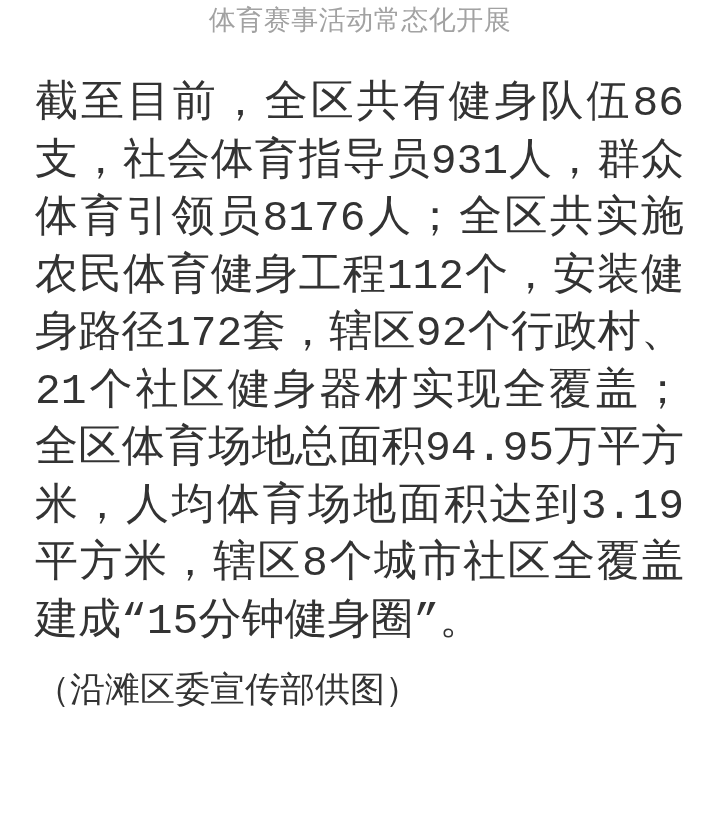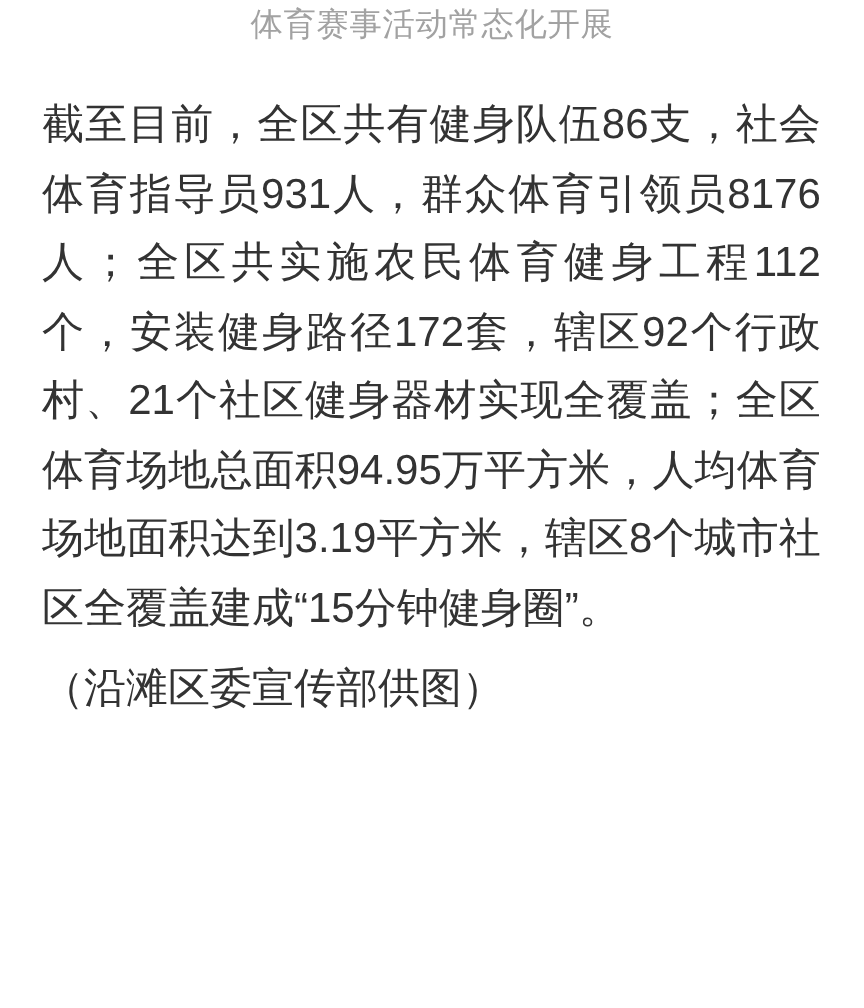--- a/index.html
+++ b/index.html
@@ -28,27 +28,28 @@
       letter-spacing: 0.5px;
       color: var(--caption-text, #a2a2a2);
     }
     
     .article {
       box-sizing: border-box;
       padding: 38px 36px 0 35px;
     }
     .para {
       margin: 0;
-      font-size: 35px;
+      font-size: 43px;
       line-height: 57.5px;
       color: var(--body-text, #333333);
       text-align: justify;
       text-justify: inter-ideograph;
       word-break: break-all;
       overflow-wrap: break-word;
+      font-family: Liberation Mono, monospace;
     }
     .credit {
       margin: 10px 0 0 0;
       font-size: 35px;
       line-height: 57.5px;
       color: var(--body-text, #333333);
       text-align: left;
     }
   </style>
 </head>

